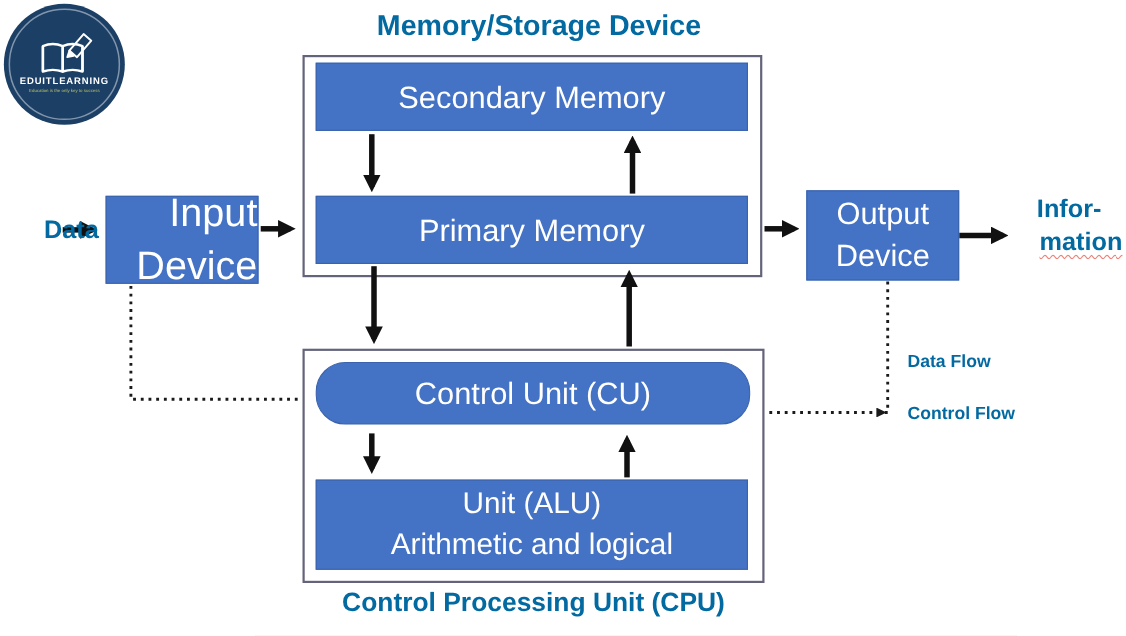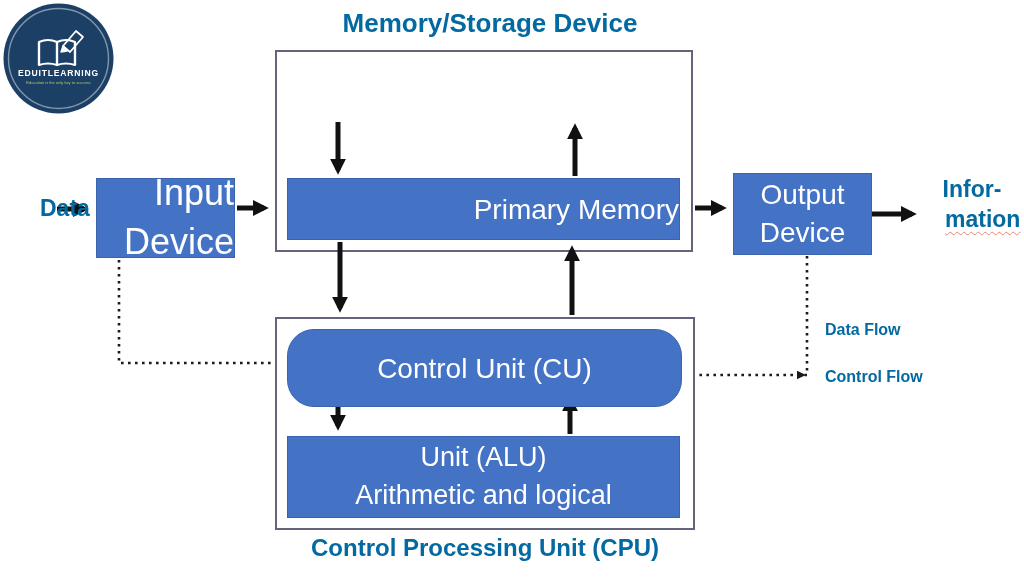--- a/index.html
+++ b/index.html
@@ -17,24 +17,24 @@
   .memory-outer { left:275px; top:50px;  width:418px; height:202px; }
   .cpu-outer    { left:275px; top:317px; width:420px; height:213px; }
   
   .blue-box {
     position:absolute; background:#4472c4; border:1px solid #3b63ad;
     color:#ffffff; display:flex; flex-direction:column;
     align-items:center; justify-content:center;
     text-align:center; z-index:3; line-height:1.25;
   }
   .secondary { left:287px; top:57px;  width:393px; height:62px; font-size:28px; }
-  .primary   { left:287px; top:178px; width:393px; height:62px; font-size:28px;align-items:flex-end; }
+  .primary   { left:287px; top:178px; width:393px; height:62px; font-size:28px; }
   .input-dev { left:96px;  top:178px; width:139px; height:80px; font-size:36px; line-height:1.35;align-items:flex-end; }
   .output-dev{ left:733px; top:173px; width:139px; height:82px; font-size:28px; line-height:1.35; }
-  .cu        { left:287px; top:329px; width:395px; height:78px; font-size:28px;border-radius:27px; }
+  .cu        { left:287px; top:329px; width:395px; height:57px; font-size:28px;border-radius:27px; }
   .alu       { left:287px; top:436px; width:393px; height:82px; font-size:27px; line-height:1.4; }
   
   .lbl { position:absolute; color:#0369a1; font-weight:bold; z-index:4; }
   .title-memory { left:280px; top:8px;  width:420px; text-align:center; font-size:26px; }
   .title-cpu    { left:275px; top:534px; width:420px; text-align:center; font-size:24px; }
   .lbl-data     { left:2px;   top:195px; font-size:23px;margin-left:38px; }
   .lbl-info     { left:926px; top:174px; width:92px; text-align:center;
                   font-size:23px; line-height:30px; }
   .lbl-dataflow    { left:825px; top:321px; font-size:16px; }
   .lbl-controlflow { left:825px; top:368px; font-size:16px; }
@@ -100,20 +100,23 @@
     <line class="solid-h" x1="57" y1="209" x2="84" y2="209" marker-end="url(#ah)"></line>
     <line class="solid-h" x1="237" y1="208" x2="264" y2="208" marker-end="url(#ah)"></line>
     <line class="solid-h" x1="695" y1="208" x2="722" y2="208" marker-end="url(#ah)"></line>
     <line class="solid-h" x1="872" y1="214" x2="912" y2="214" marker-end="url(#ah)"></line>
 
     <polyline class="dotted" points="119,260 119,363 273,363"></polyline>
     <polyline class="dotted" points="807,256 807,375 698,375"></polyline>
     <line class="dotted" x1="800" y1="375" x2="803" y2="375" marker-end="url(#ah-s)"></line>
   </svg>
 
+  <div class="blue-box secondary">
+    <span>Secondary Memory</span>
+  </div>
   <div class="blue-box primary">
     <span>Primary Memory</span>
   </div>
   <div class="blue-box input-dev">
     <span>Input</span>
     <span>Device</span>
   </div>
   <div class="blue-box output-dev">
     <span>Output</span>
     <span>Device</span>

